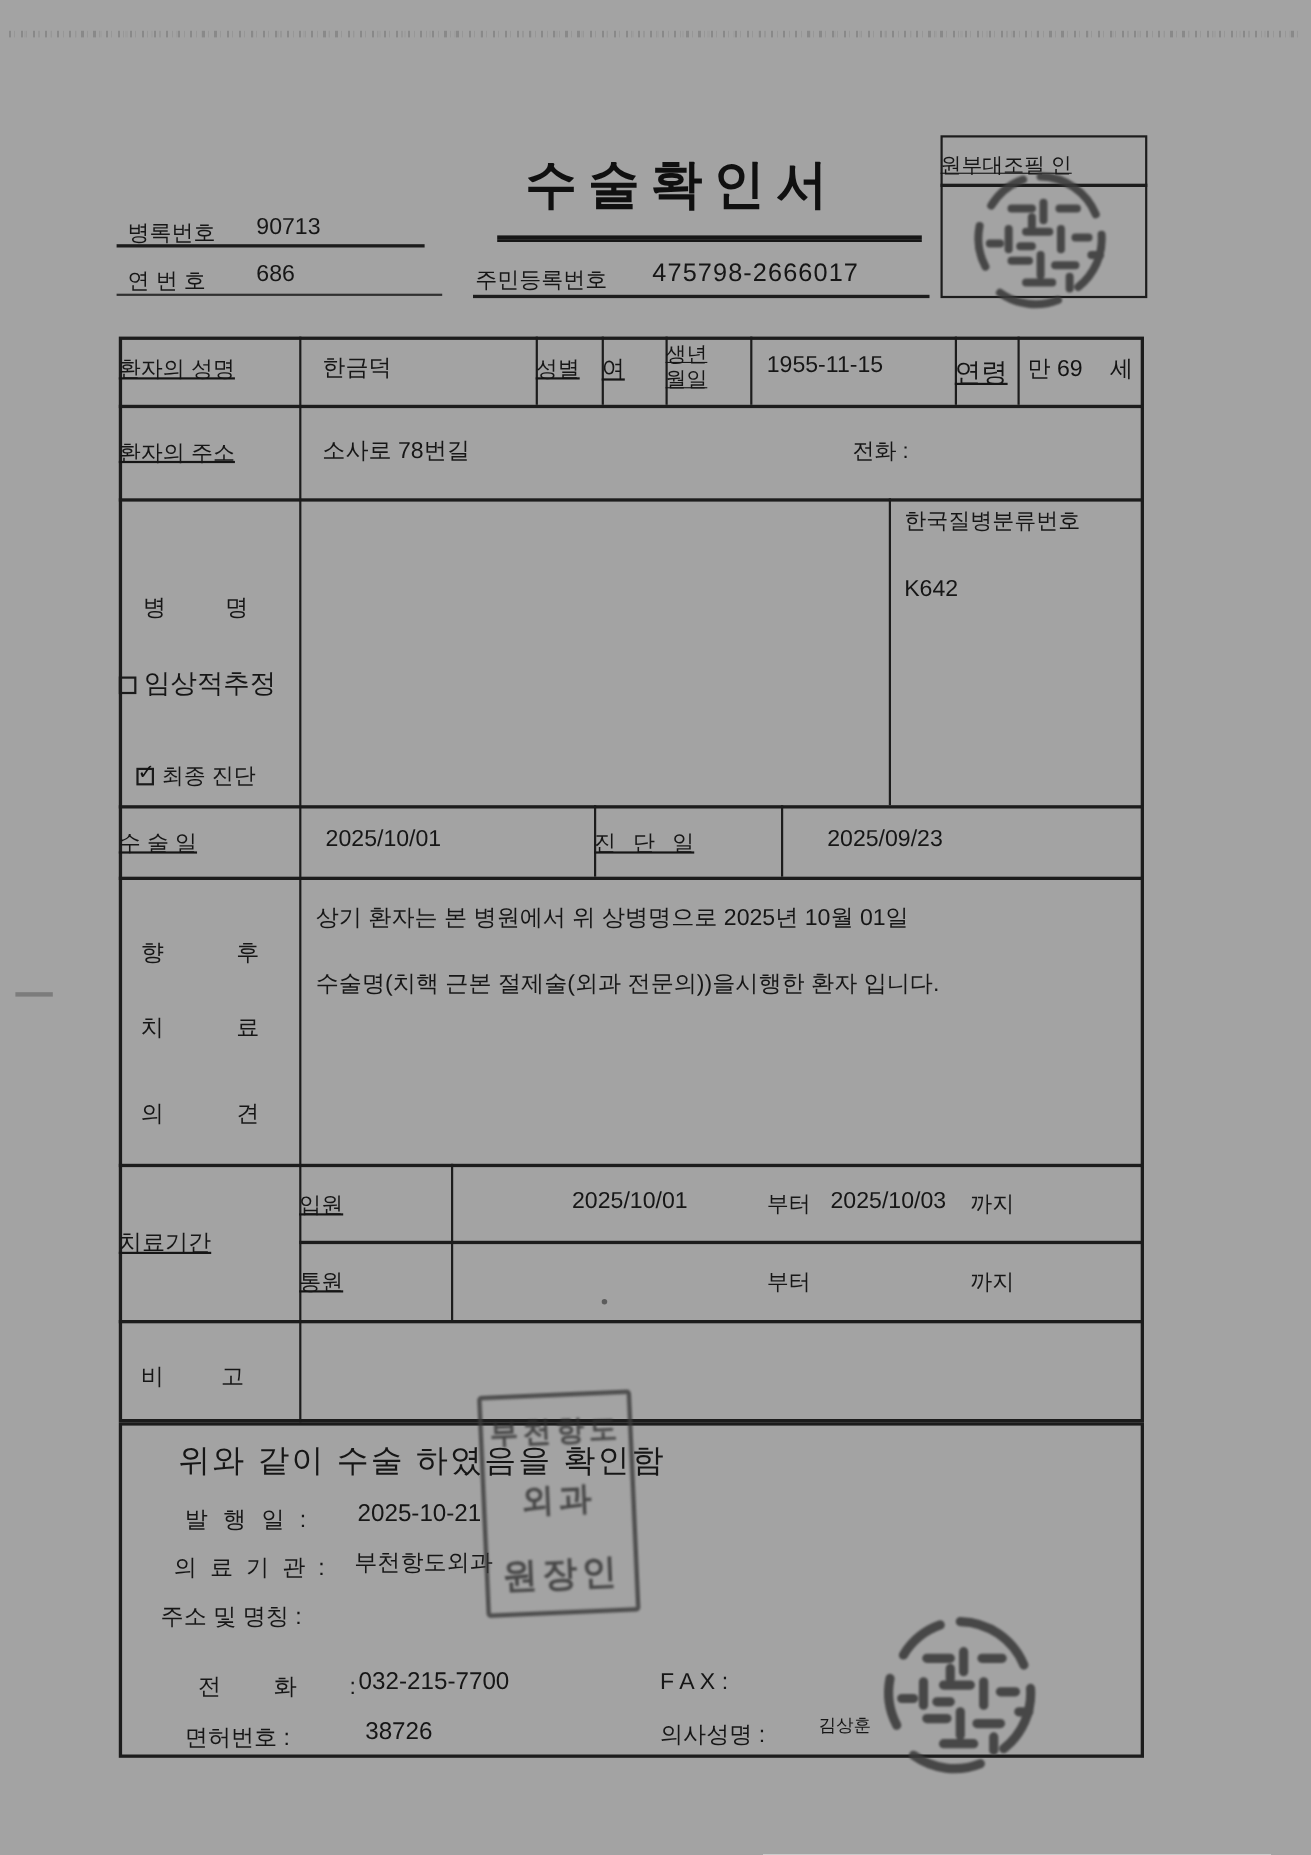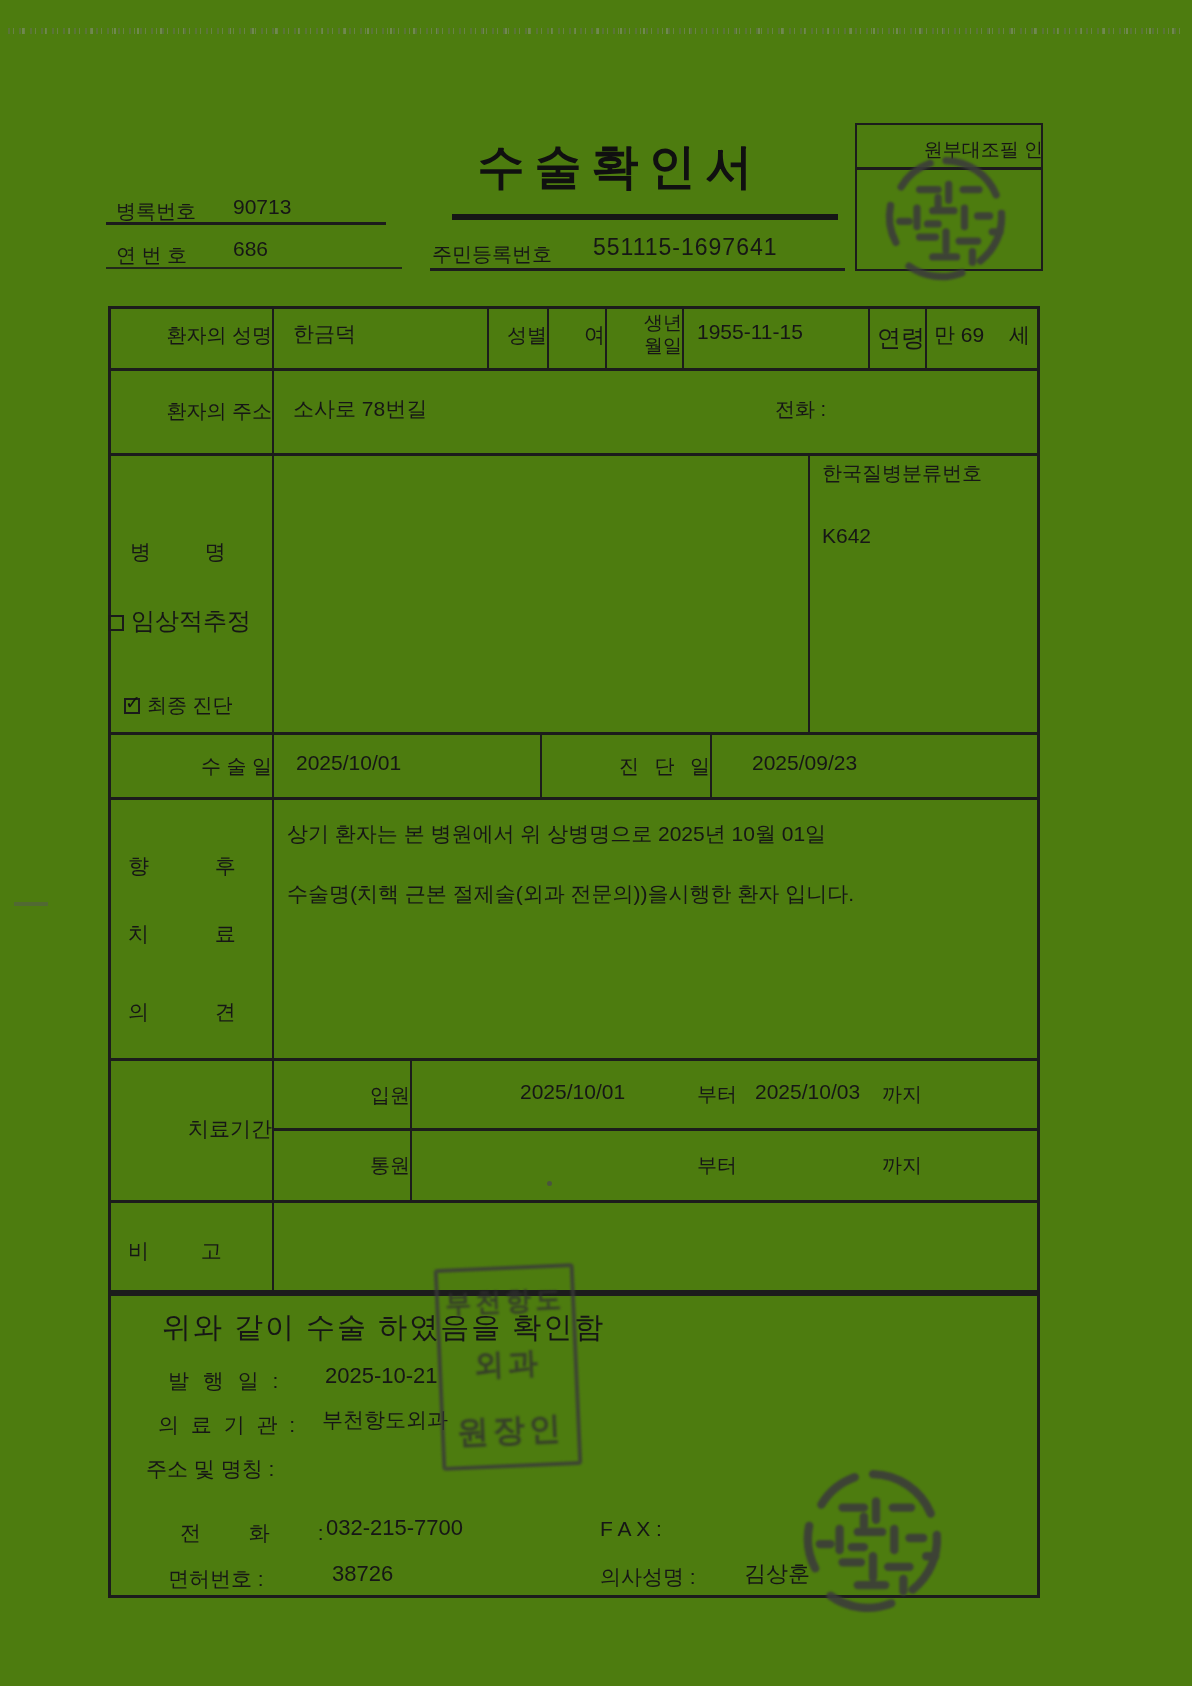--- a/index.html
+++ b/index.html
@@ -1,23 +1,23 @@
 <!DOCTYPE html>
 <html><head>
 <meta charset="utf-8">
 <style>
   html,body{margin:0;padding:0;background:#e8e8e8;}
   .page{
     position:relative;width:1192px;height:1686px;margin:0 auto;
-    background:#4d7c0f;overflow:hidden;
+    background:#a3a3a3;overflow:hidden;
     font-family:"Liberation Sans","DejaVu Sans",sans-serif;
     color:#141414;
   }
   .tx{position:absolute;white-space:nowrap;font-size:21px;color:#161616;}
-  .ctr{text-align:right;}
+  .ctr{text-align:left;text-decoration:underline;}
   .hl{position:absolute;height:3px;background:#1c1c1c;}
   .vl{position:absolute;width:2px;background:#1c1c1c;}
   .box{position:absolute;border:3px solid #1c1c1c;box-sizing:border-box;}
   .noise{
     position:absolute;left:8px;top:28px;width:1176px;height:6px;opacity:.45;
     background:
       repeating-linear-gradient(90deg,#6b6b6b 0 2px,transparent 2px 5px,#8a8a8a 5px 6px,transparent 6px 11px),
       repeating-linear-gradient(90deg,transparent 0 14px,#9a9a9a 14px 16px,transparent 16px 23px);
   }
   .title{
@@ -85,21 +85,21 @@
   <div class="title-underline"></div>
 
   <div class="tx" style="left:116px;top:198px;font-size:20px">병록번호</div>
   <div class="tx" style="left:233px;top:195px">90713</div>
   <div class="hl" style="left:106px;top:222px;width:280px;height:2.5px"></div>
   <div class="tx" style="left:116px;top:242px;font-size:20px">연 번 호</div>
   <div class="tx" style="left:233px;top:237px">686</div>
   <div class="hl" style="left:106px;top:267px;width:296px;height:2px;opacity:.85"></div>
 
   <div class="tx" style="left:432px;top:241px;font-size:20px">주민등록번호</div>
-  <div class="tx" style="left:593px;top:234px;font-size:23px;letter-spacing:1px">551115-1697641</div>
+  <div class="tx" style="left:593px;top:234px;font-size:23px;letter-spacing:1px">475798-2666017</div>
   <div class="hl" style="left:430px;top:268px;width:415px;height:2.5px"></div>
 
   <div class="box" style="left:855px;top:123px;width:188px;height:148px;border-width:2.5px"></div>
   <div class="tx ctr" style="left:855px;top:137px;width:188px;font-size:19px">원부대조필 인</div>
   <div class="hl" style="left:855px;top:167px;width:188px;height:2.5px"></div>
   <svg class="round-stamp" viewBox="0 0 100 100" style="left:880px;top:150px;width:132px;height:132px;z-index:4">
       <use href="#seal"></use>
     </svg>
 
   <div class="box" style="left:108px;top:306px;width:932px;height:987px"></div>
@@ -196,19 +196,19 @@
   <div class="tx" style="left:146px;top:1455px;font-size:21px">주소 및 명칭 :</div>
 
   <div class="tx" style="left:180px;top:1519px;font-size:21px;word-spacing:42px">전 화 :</div>
   <div class="tx" style="left:326px;top:1515px;font-size:22px">032-215-7700</div>
   <div class="tx" style="left:600px;top:1517px;font-size:21px">F A X :</div>
   <div class="tx" style="left:710px;top:1515px;font-size:21px"></div>
 
   <div class="tx" style="left:168px;top:1565px;font-size:21px">면허번호 :</div>
   <div class="tx" style="left:332px;top:1561px;font-size:22px">38726</div>
   <div class="tx" style="left:600px;top:1563px;font-size:21px">의사성명 :</div>
-  <div class="tx" style="left:744px;top:1559px;font-size:22px">김상훈</div>
+  <div class="tx" style="left:744px;top:1559px;font-size:16px">김상훈</div>
 
   <svg class="round-stamp" viewBox="0 0 100 100" style="left:797px;top:1462px;width:152px;height:152px;z-index:6">
       <use href="#seal"></use>
     </svg>
 
 </div>
 
 </body></html>

